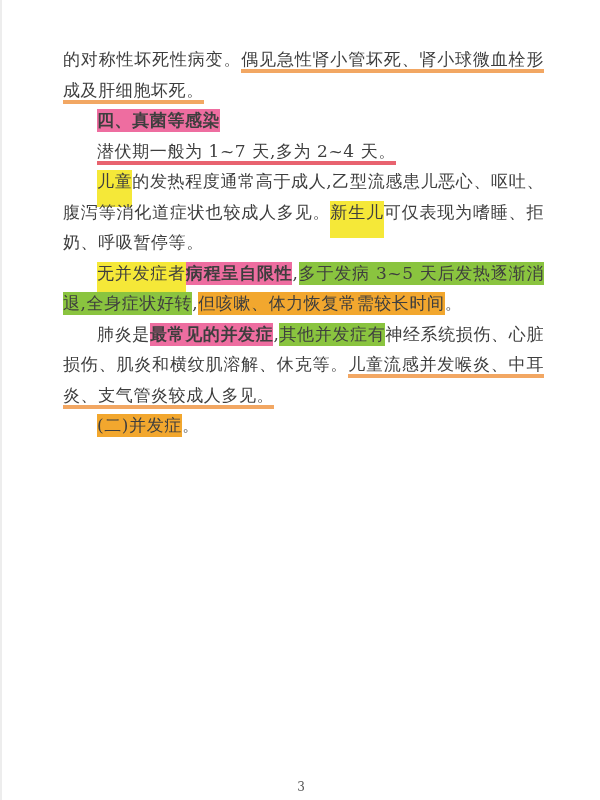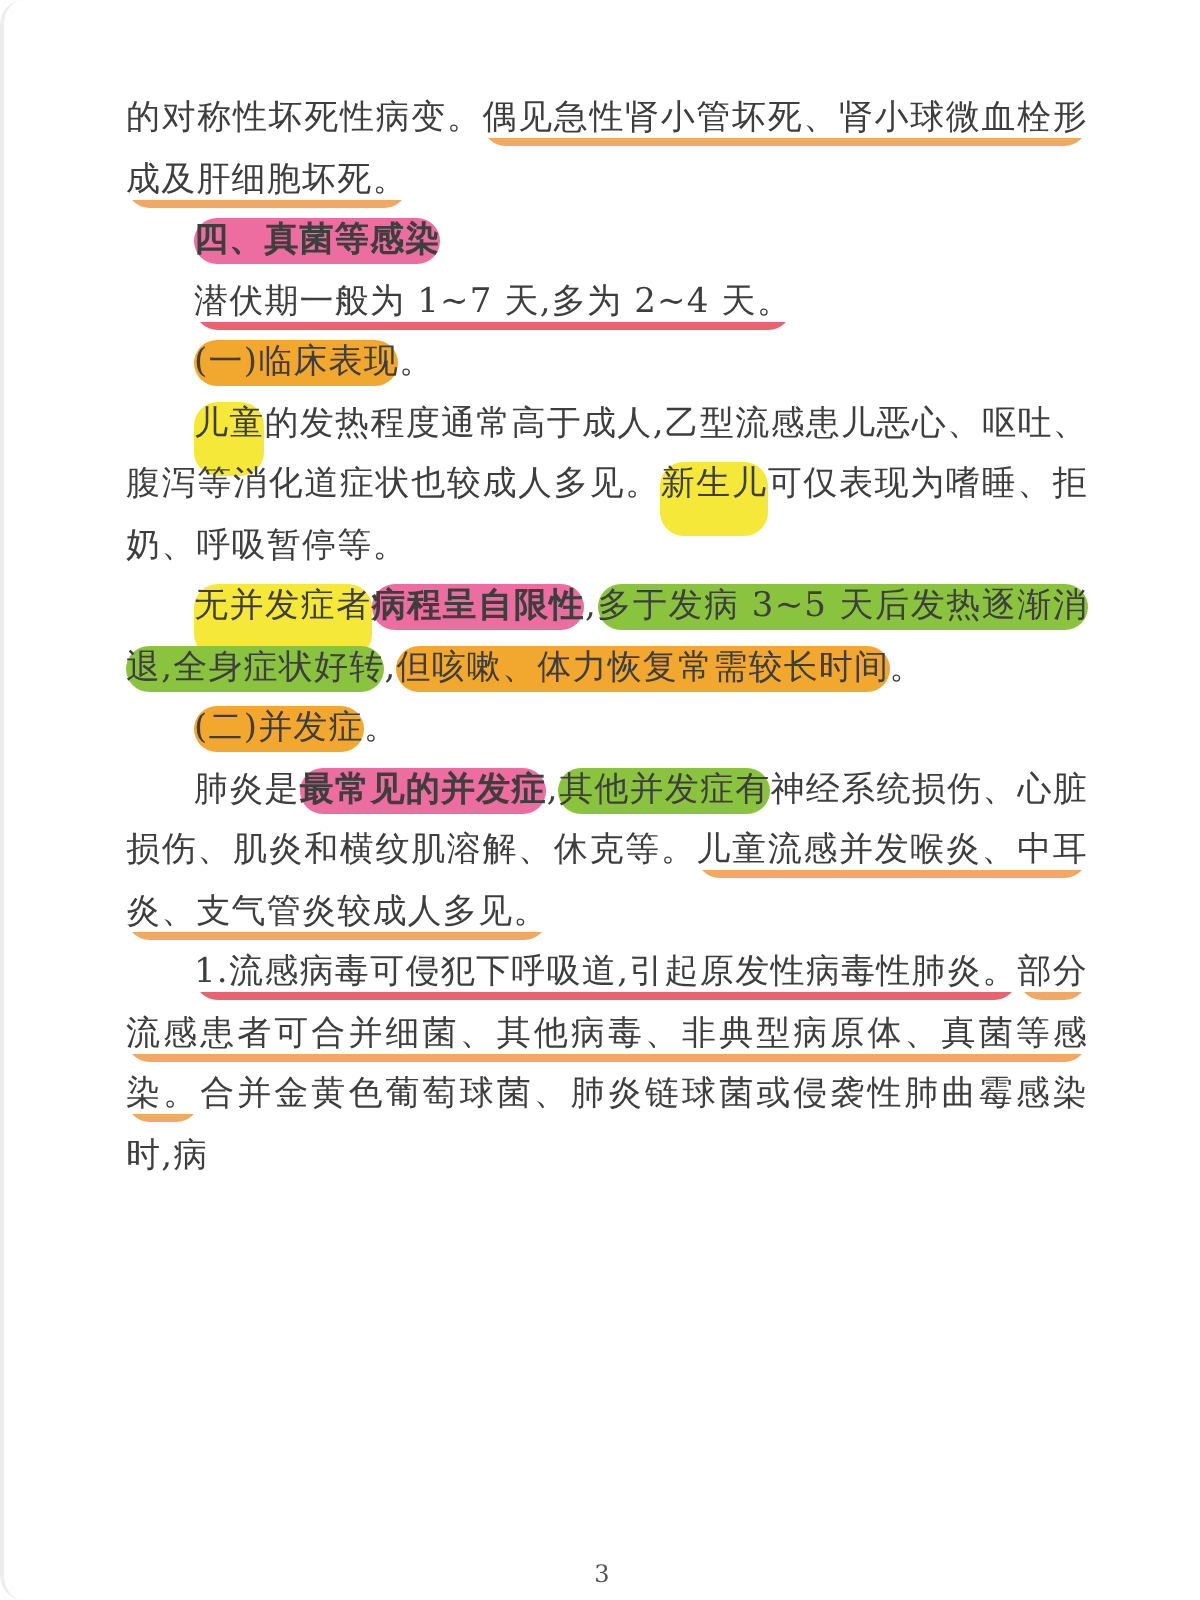--- a/index.html
+++ b/index.html
@@ -1,15 +1,15 @@
 <!DOCTYPE html>
 <html style="--hl-pink: #ee6da0; --hl-yellow: #f5e838; --hl-green: #8ac43f; --hl-orange: #f2a72e; --ul-red: #e8636f; --ul-orange: #f2a763; --text: #3e3e3e;"><head>
 <meta charset="utf-8">
 <style>
-  * { box-sizing: border-box; border-radius: 12px; }
+  * { box-sizing: border-box; }
   html, body {
     margin: 0; padding: 0;
     width: 600px; height: 800px;
     background: #ffffff;
     font-family: "DejaVu Serif", "Liberation Serif", serif;
   }
   .page {
     position: relative;
     width: 600px; height: 800px;
     background: #ffffff;
@@ -50,21 +50,19 @@
   }
 </style>
 </head>
 <body>
 
 <div class="page">
   <div class="content">
       <p class="para"><span class="seg">的对称性坏死性病变。</span><span class="seg ul-orange">偶见急性肾小管坏死、肾小球微血栓形成及肝细胞坏死。</span></p>
       <p class="para indent"><span class="seg hl-pink-bold">四、真菌等感染</span></p>
       <p class="para indent"><span class="seg ul-red">潜伏期一般为 1~7 天,多为 2~4 天。</span></p>
-      <p class="para indent"><span class="seg hl-orange">(一)临床表现</span><span class="seg">。</span></p>
       <p class="para indent"><span class="seg hl-yellow">儿童</span><span class="seg">的发热程度通常高于成人,乙型流感患儿恶心、呕吐、腹泻等消化道症状也较成人多见。</span><span class="seg hl-yellow">新生儿</span><span class="seg">可仅表现为嗜睡、拒奶、呼吸暂停等。</span></p>
       <p class="para indent"><span class="seg hl-yellow">无并发症者</span><span class="seg hl-pink">病程呈自限性</span><span class="seg">,</span><span class="seg hl-green">多于发病 3~5 天后发热逐渐消退,全身症状好转</span><span class="seg">,</span><span class="seg hl-orange">但咳嗽、体力恢复常需较长时间</span><span class="seg">。</span></p>
+      <p class="para indent"><span class="seg">肺炎是</span><span class="seg hl-pink">最常见的并发症</span><span class="seg">,</span><span class="seg hl-green">其他并发症有</span><span class="seg">神经系统损伤、心脏损伤、肌炎和横纹肌溶解、休克等。</span><span class="seg ul-orange">儿童流感并发喉炎、中耳炎、支气管炎较成人多见。</span></p>
       <p class="para indent"><span class="seg hl-orange">(二)并发症</span><span class="seg">。</span></p>
-      <p class="para indent"><span class="seg">肺炎是</span><span class="seg hl-pink">最常见的并发症</span><span class="seg">,</span><span class="seg hl-green">其他并发症有</span><span class="seg">神经系统损伤、心脏损伤、肌炎和横纹肌溶解、休克等。</span><span class="seg ul-orange">儿童流感并发喉炎、中耳炎、支气管炎较成人多见。</span></p>
-      <p class="para indent"><span class="seg ul-red">1.流感病毒可侵犯下呼吸道,引起原发性病毒性肺炎。</span><span class="seg ul-orange">部分流感患者可合并细菌、其他病毒、非典型病原体、真菌等感染。</span><span class="seg">合并金黄色葡萄球菌、肺炎链球菌或侵袭性肺曲霉感染时,病</span></p>
     </div>
   <div class="page-number">3</div>
 </div>
 
 </body></html>

